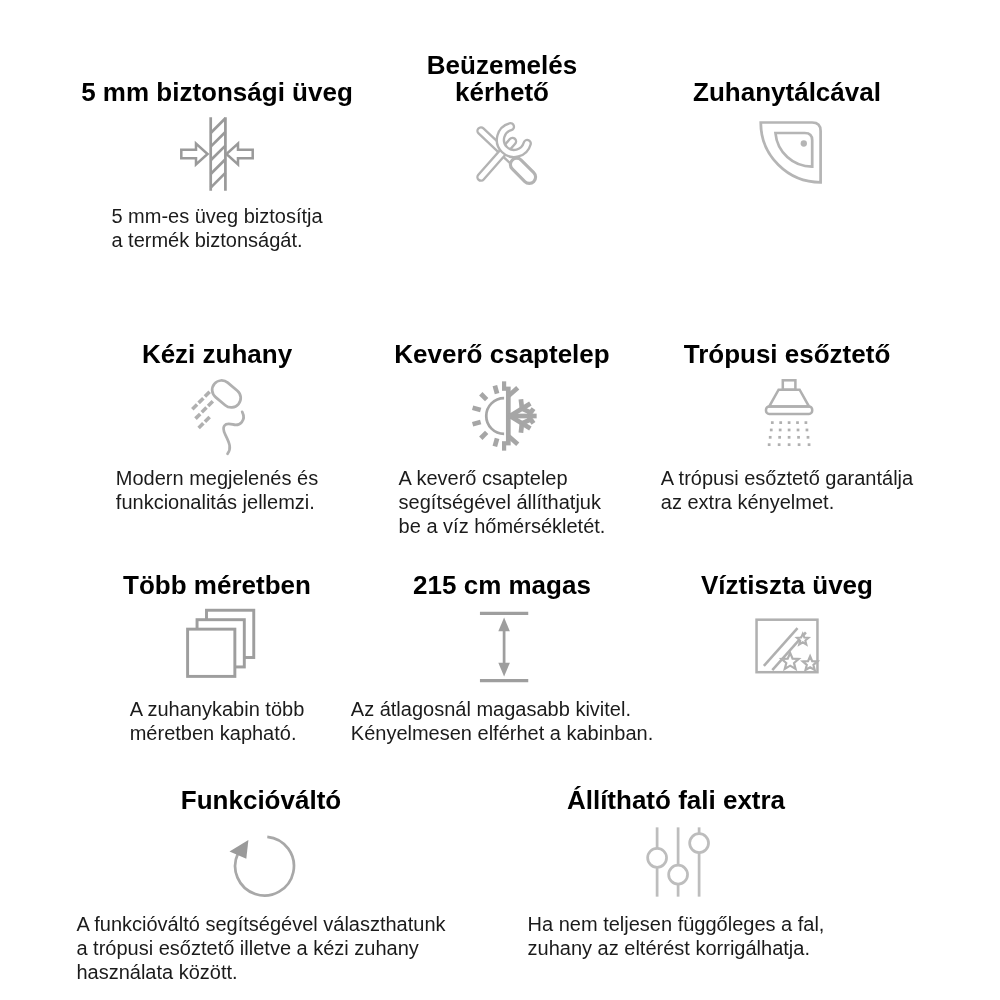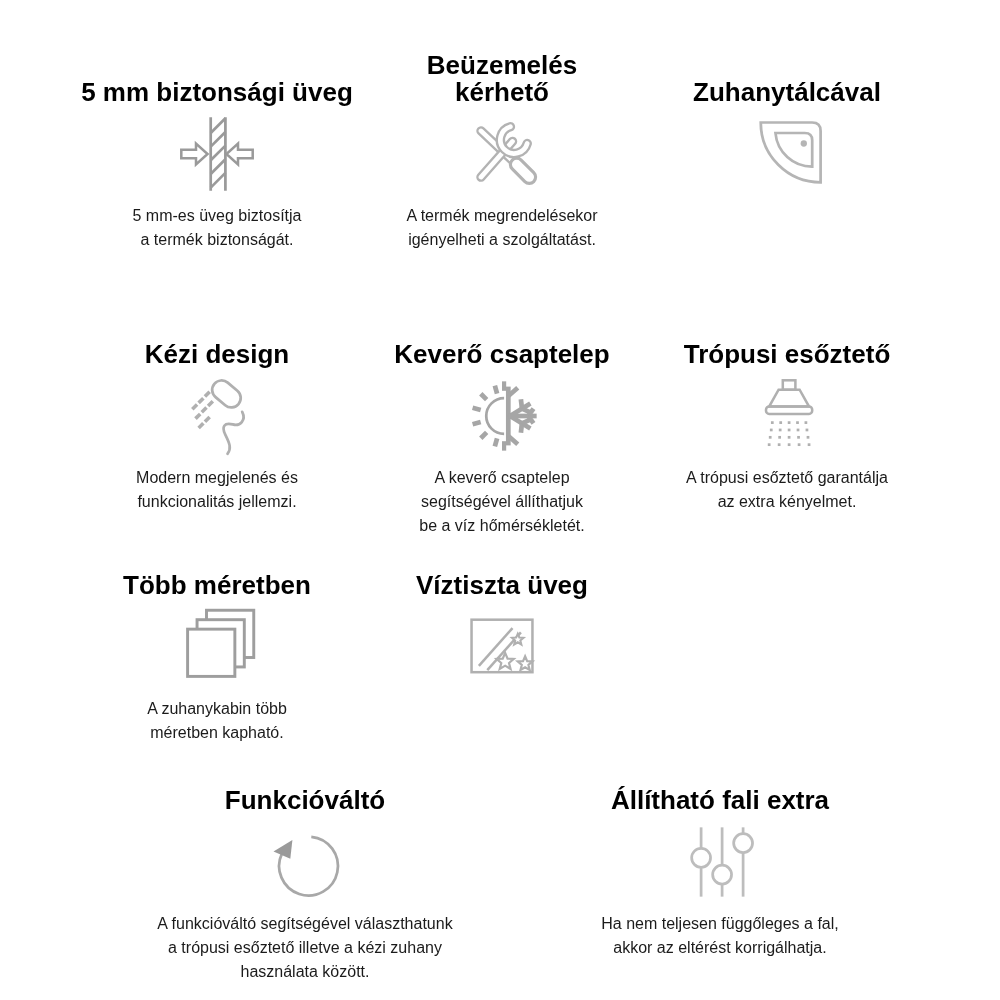--- a/index.html
+++ b/index.html
@@ -14,21 +14,21 @@
     display:grid;
     grid-template-columns:290px 280px 290px;
     padding-left:72px;
   }
   .row.r1{margin-top:50px;}
   .row.r2{margin-top:60px;}
   .row.r3{margin-top:5px;}
   .row4{
     display:flex;
     margin-top:13px;
-    padding-left:100px;
+    padding-left:56px;
   }
   .row4 .feature.f10{width:410px;}
   .row4 .feature.f11{width:380px;margin-left:20px;}
   .feature{
     display:flex;
     flex-direction:column;
     align-items:center;
   }
   .feature-title{
     height:56px;
@@ -42,24 +42,24 @@
     color:#000000;
     white-space:pre;
   }
   .feature-icon{
     width:84px;height:84px;
     margin:6px auto 8px;
     flex:0 0 auto;
   }
   .feature-icon svg{width:100%;height:100%;display:block;}
   .feature-desc{
-    font-size:16px;
+    font-size:20px;
     line-height:24px;
     color:#1b1b1b;
-    text-align:center;
+    text-align:left;
     white-space:pre;
   }
 </style>
 </head>
 <body>
 
 <div class="page">
 
   <div class="row r1">
 
@@ -96,42 +96,40 @@
           <path d="M20,18 L56,52" stroke="#ffffff" stroke-width="4.5" stroke-linecap="round" fill="none"></path>
           <path d="M54,50 L66,62" stroke="#b3b3b3" stroke-width="15" stroke-linecap="round" fill="none"></path>
           <path d="M54,50 L66,62" stroke="#ffffff" stroke-width="9" stroke-linecap="round" fill="none"></path>
 
           <path d="M20,62 L50,28" stroke="#b3b3b3" stroke-width="9" stroke-linecap="round" fill="none"></path>
           <path d="M20,62 L50,28" stroke="#ffffff" stroke-width="4.5" stroke-linecap="round" fill="none"></path>
           <path d="M48,14 A13,13 0 1 0 64,30" stroke="#b3b3b3" stroke-width="9" stroke-linecap="round" fill="none"></path>
           <path d="M48,14 A13,13 0 1 0 64,30" stroke="#ffffff" stroke-width="4.5" stroke-linecap="round" fill="none"></path>
         </svg>
       </div>
-      <div class="feature-desc">A termék megrendelésekor
-igényelheti a szolgáltatást.</div>
     </div>
 
     <div class="feature">
       <div class="feature-title">Zuhanytálcával</div>
       <div class="feature-icon">
         <svg viewBox="0 0 80 80">
           <g stroke="#b5b5b5" stroke-width="2.6" fill="none">
             <path d="M15,10 H64 Q72,10 72,18 V67 A57,57 0 0 1 15,10 Z"></path>
             <path d="M29,20 H57 Q64,20 64,27 V52 A35,35 0 0 1 29,20 Z"></path>
           </g>
           <circle cx="56" cy="30" r="3" fill="#b5b5b5"></circle>
         </svg>
       </div>
     </div>
   </div>
 
   <div class="row r2">
 
     <div class="feature">
-      <div class="feature-title">Kézi design</div>
+      <div class="feature-title">Kézi zuhany</div>
       <div class="feature-icon">
         <svg viewBox="0 0 80 80">
           <g stroke="#b0b0b0" stroke-width="2.6" fill="none" stroke-linecap="round">
             <rect x="34" y="10" width="30" height="18" rx="9" transform="rotate(40 49 19)"></rect>
             <path d="M64,36 C68,44 62,50 55,48 C47,46 44,50 48,58 C52,66 54,71 50,76"></path>
           </g>
           <g stroke="#b0b0b0" stroke-width="3.4" stroke-linecap="butt">
             <line x1="33" y1="17" x2="28.5" y2="21.5"></line>
             <line x1="27" y1="23" x2="22.5" y2="27.5"></line>
             <line x1="21" y1="29" x2="16.5" y2="33.5"></line>
@@ -233,20 +231,36 @@
             <rect x="30" y="5" width="45" height="45"></rect>
             <rect x="21" y="14" width="45" height="45"></rect>
             <rect x="12" y="23" width="45" height="45"></rect>
           </g>
         </svg>
       </div>
       <div class="feature-desc">A zuhanykabin több
 méretben kapható.</div>
     </div>
 
+    <div class="feature">
+      <div class="feature-title">215 cm magas</div>
+      <div class="feature-icon">
+        <svg viewBox="0 0 80 80">
+          <g stroke="#9e9e9e" stroke-width="3">
+            <line x1="19" y1="8" x2="65" y2="8"></line>
+            <line x1="19" y1="72" x2="65" y2="72"></line>
+          </g>
+          <line x1="42" y1="18" x2="42" y2="62" stroke="#9e9e9e" stroke-width="2.6"></line>
+          <polygon points="42,12 36.5,25 47.5,25" fill="#9e9e9e"></polygon>
+          <polygon points="42,68 36.5,55 47.5,55" fill="#9e9e9e"></polygon>
+        </svg>
+      </div>
+      <div class="feature-desc">Az átlagosnál magasabb kivitel.
+Kényelmesen elférhet a kabinban.</div>
+    </div>
 
     <div class="feature">
       <div class="feature-title">Víztiszta üveg</div>
       <div class="feature-icon">
         <svg viewBox="0 0 80 80">
           <defs>
             <path id="star" d="M0,-8 L2.2,-2.8 L7.8,-2.5 L3.5,1.2 L4.9,6.6 L0,3.6 L-4.9,6.6 L-3.5,1.2 L-7.8,-2.5 L-2.2,-2.8 Z"></path>
           </defs>
           <g stroke="#b0b0b0" stroke-width="2.4" fill="none">
             <rect x="11" y="14" width="58" height="50"></rect>
@@ -284,17 +298,17 @@
             <line x1="22" y1="7" x2="22" y2="73"></line>
             <line x1="42" y1="7" x2="42" y2="73"></line>
             <line x1="62" y1="7" x2="62" y2="73"></line>
             <circle cx="22" cy="36" r="9" fill="#ffffff"></circle>
             <circle cx="42" cy="52" r="9" fill="#ffffff"></circle>
             <circle cx="62" cy="22" r="9" fill="#ffffff"></circle>
           </g>
         </svg>
       </div>
       <div class="feature-desc">Ha nem teljesen függőleges a fal,
-akkor az eltérést korrigálhatja.</div>
+zuhany az eltérést korrigálhatja.</div>
     </div>
   </div>
 
 </div>
 
 </body></html>

